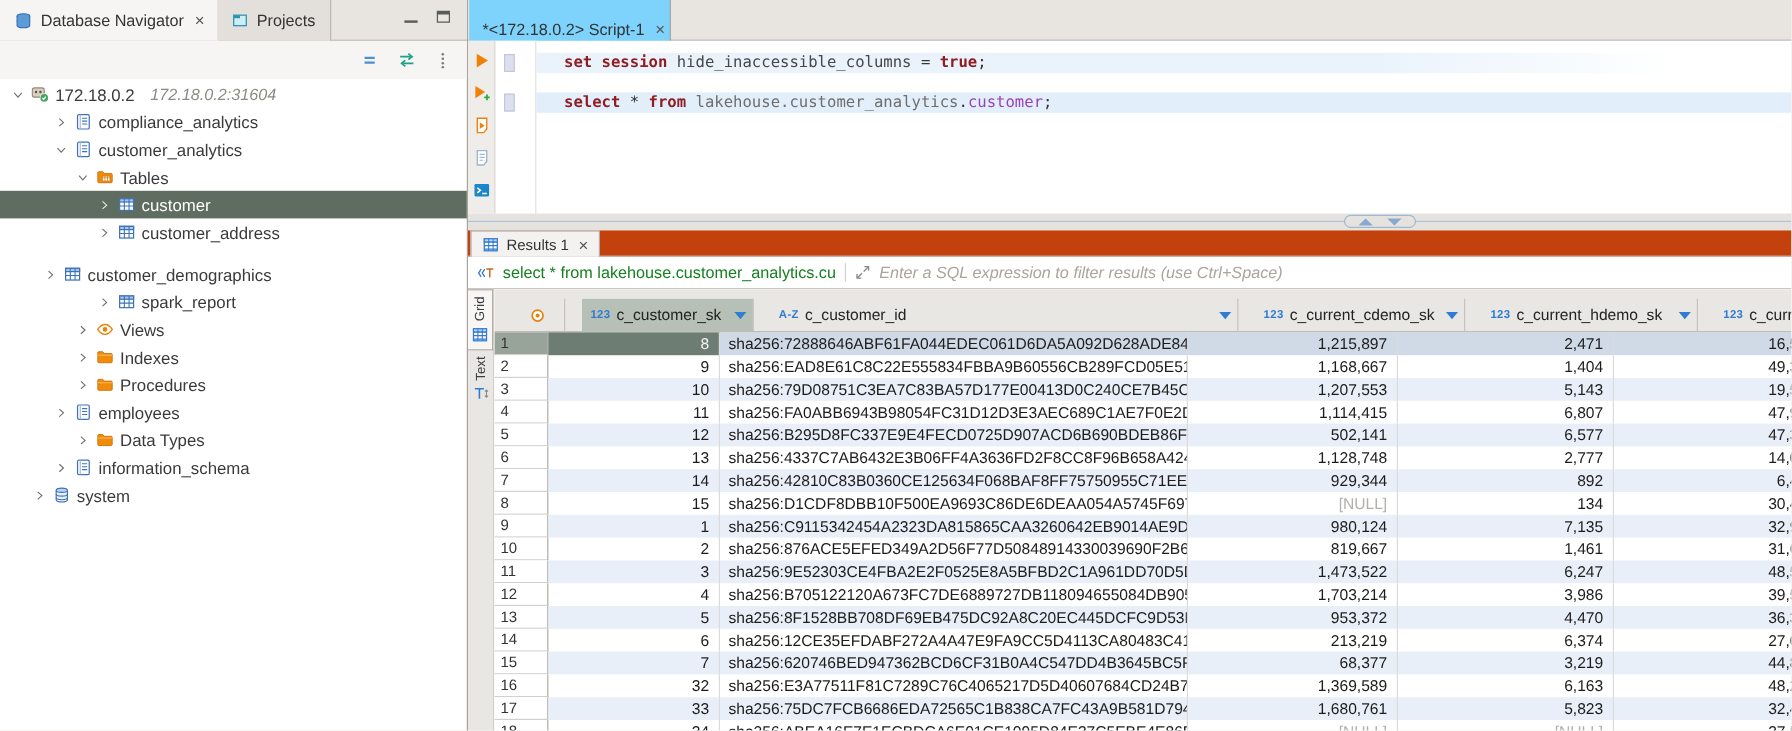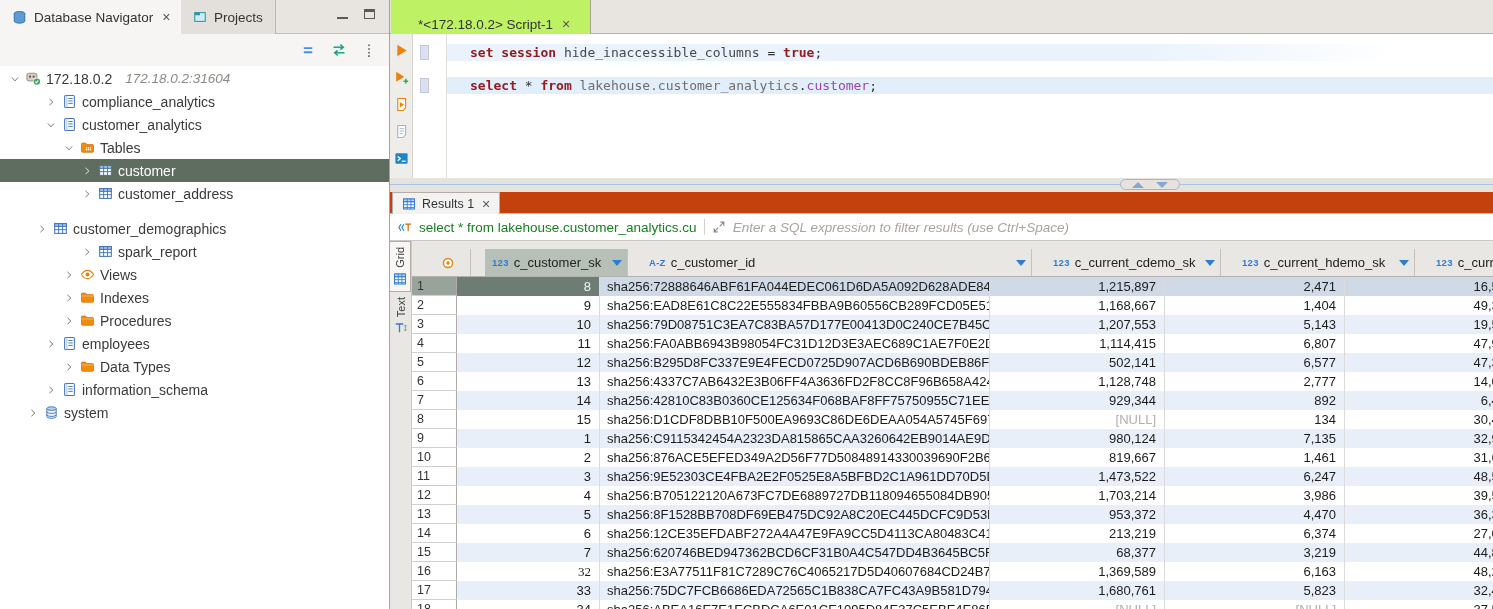--- a/index.html
+++ b/index.html
@@ -34,21 +34,21 @@
   .nav-tree { font-size:14px; color:#3a3a3a; padding-top:1px; }
   .tree-row { height:23px; display:flex; align-items:center; gap:5px; white-space:nowrap; cursor:default; }
   .tree-row.selected { background:var(--tree-sel,#5f6d61); color:#fff; }
   .tree-row .expander { width:13px; display:inline-flex; justify-content:center; }
   .tree-detail { font-style:italic; color:#8d8a84; margin-left:8px; font-size:13.5px; }
 
   
   .ed { position:absolute; left:390px; top:0; width:1103px; height:178px; background:#fff; }
   .ed-tabstrip { position:relative; height:34px; background:#e8e5e1; border-bottom:1px solid #b9b3ab; }
   .ed-tab { position:absolute; left:1px; top:0; height:48px; display:flex; align-items:center; gap:7px;
-            padding:0 20px; background:#bef264; border-right:1px solid #a9a39b; font-size:13.5px; color:#333; }
+            padding:0 4px; background:#7dd3fc; border-right:1px solid #a9a39b; font-size:13.5px; color:#333; }
   .ed-body { position:absolute; top:34px; left:0; right:0; bottom:0; background:#fff; }
   .ed-actions { position:absolute; left:0; top:0; width:23px; height:100%; background:#efede9;
                 border-right:1px solid #d7d3cd; display:flex; flex-direction:column; align-items:center;
                 padding-top:9px; gap:12px; }
   .ed-ruler { position:absolute; left:23px; top:0; width:34px; height:100%; background:#fff;
               border-right:1px solid #e3e0dc; }
   .stmt-marker { position:absolute; left:7px; width:9px; height:15px; background:#dcdfee; border:1px solid #c2c6e0; }
   .ed-code { position:absolute; left:57px; top:0; right:0; bottom:0; padding-top:10px;
              font-family:"DejaVu Sans Mono",monospace; font-size:13px; }
   .code-line { height:17px; line-height:17px; padding-left:23px; white-space:pre; }
@@ -812,21 +812,21 @@
               </div>
               <div class="gcell num" style="width: 180px; flex: 0 0 180px;">
                 <span>3,219</span>
               </div>
               <div class="gcell num" style="width: 170px; flex: 0 0 170px;">
                 <span>44,81</span>
               </div>
             </div>
             <div class="grow">
               <div class="gr-num">16</div>
-              <div class="gcell num" style="width: 143px; flex: 0 0 143px; font-family: Liberation Serif, serif;">
+              <div class="gcell num" style="width: 143px; flex: 0 0 143px;">
                 <span>32</span>
               </div>
               <div class="gcell str" style="width: 390px; flex: 0 0 390px;">
                 <span>sha256:E3A77511F81C7289C76C4065217D5D40607684CD24B755E9F</span>
               </div>
               <div class="gcell num" style="width: 175px; flex: 0 0 175px;">
                 <span>1,369,589</span>
               </div>
               <div class="gcell num" style="width: 180px; flex: 0 0 180px;">
                 <span>6,163</span>

